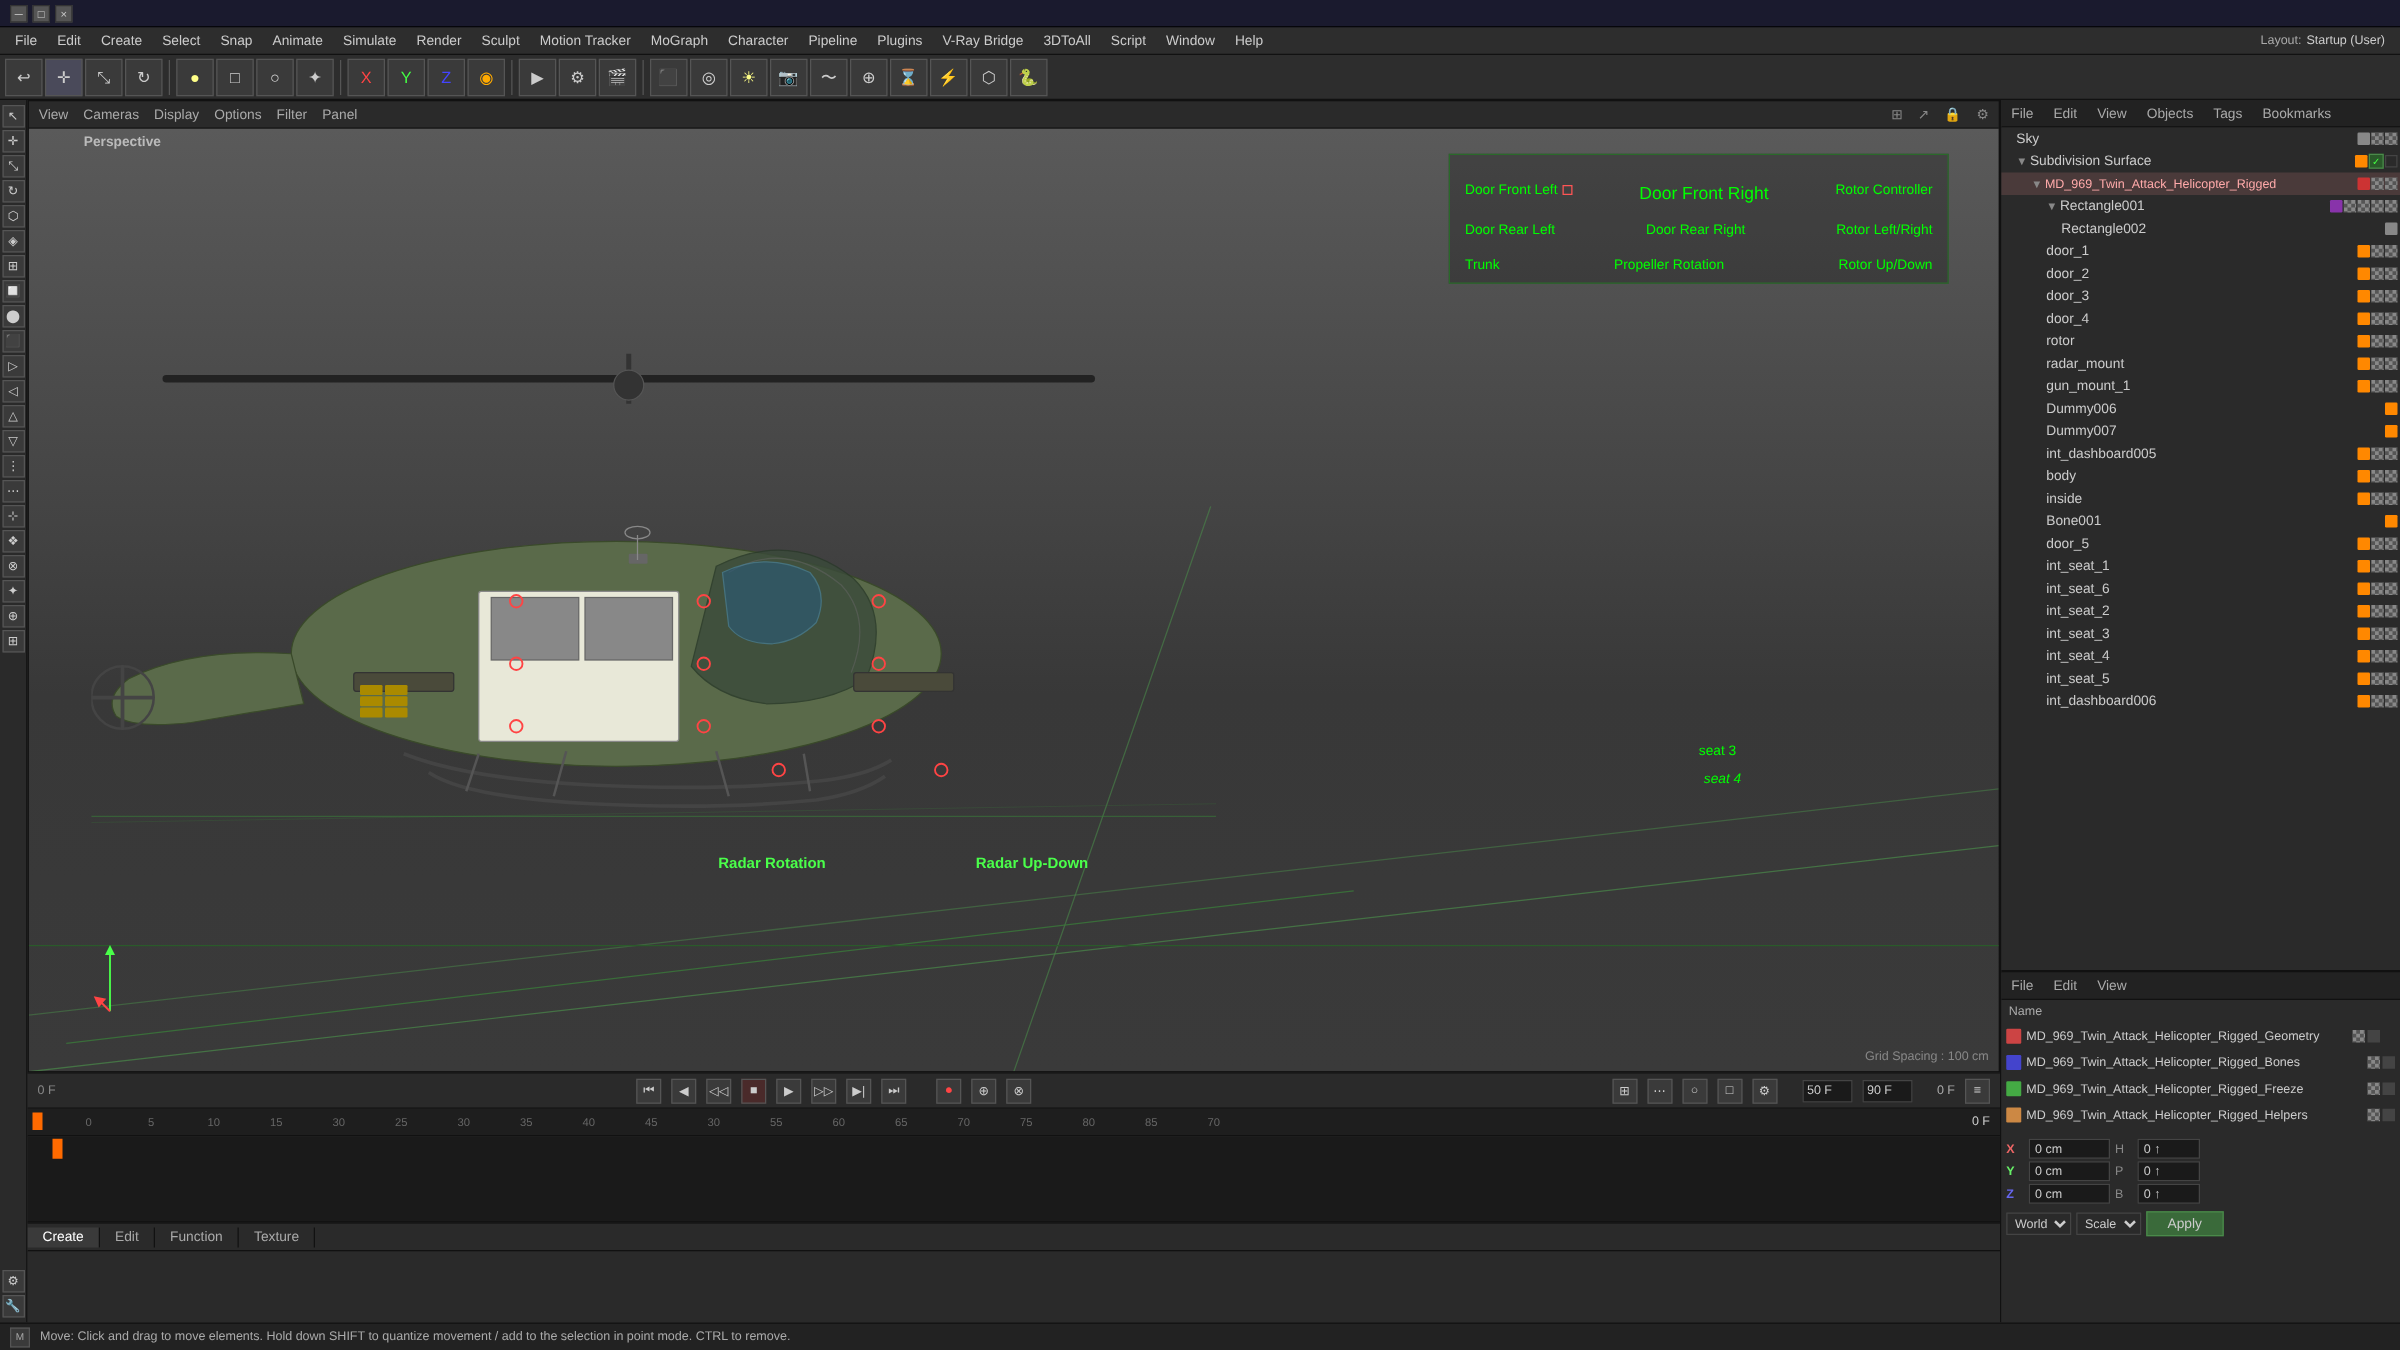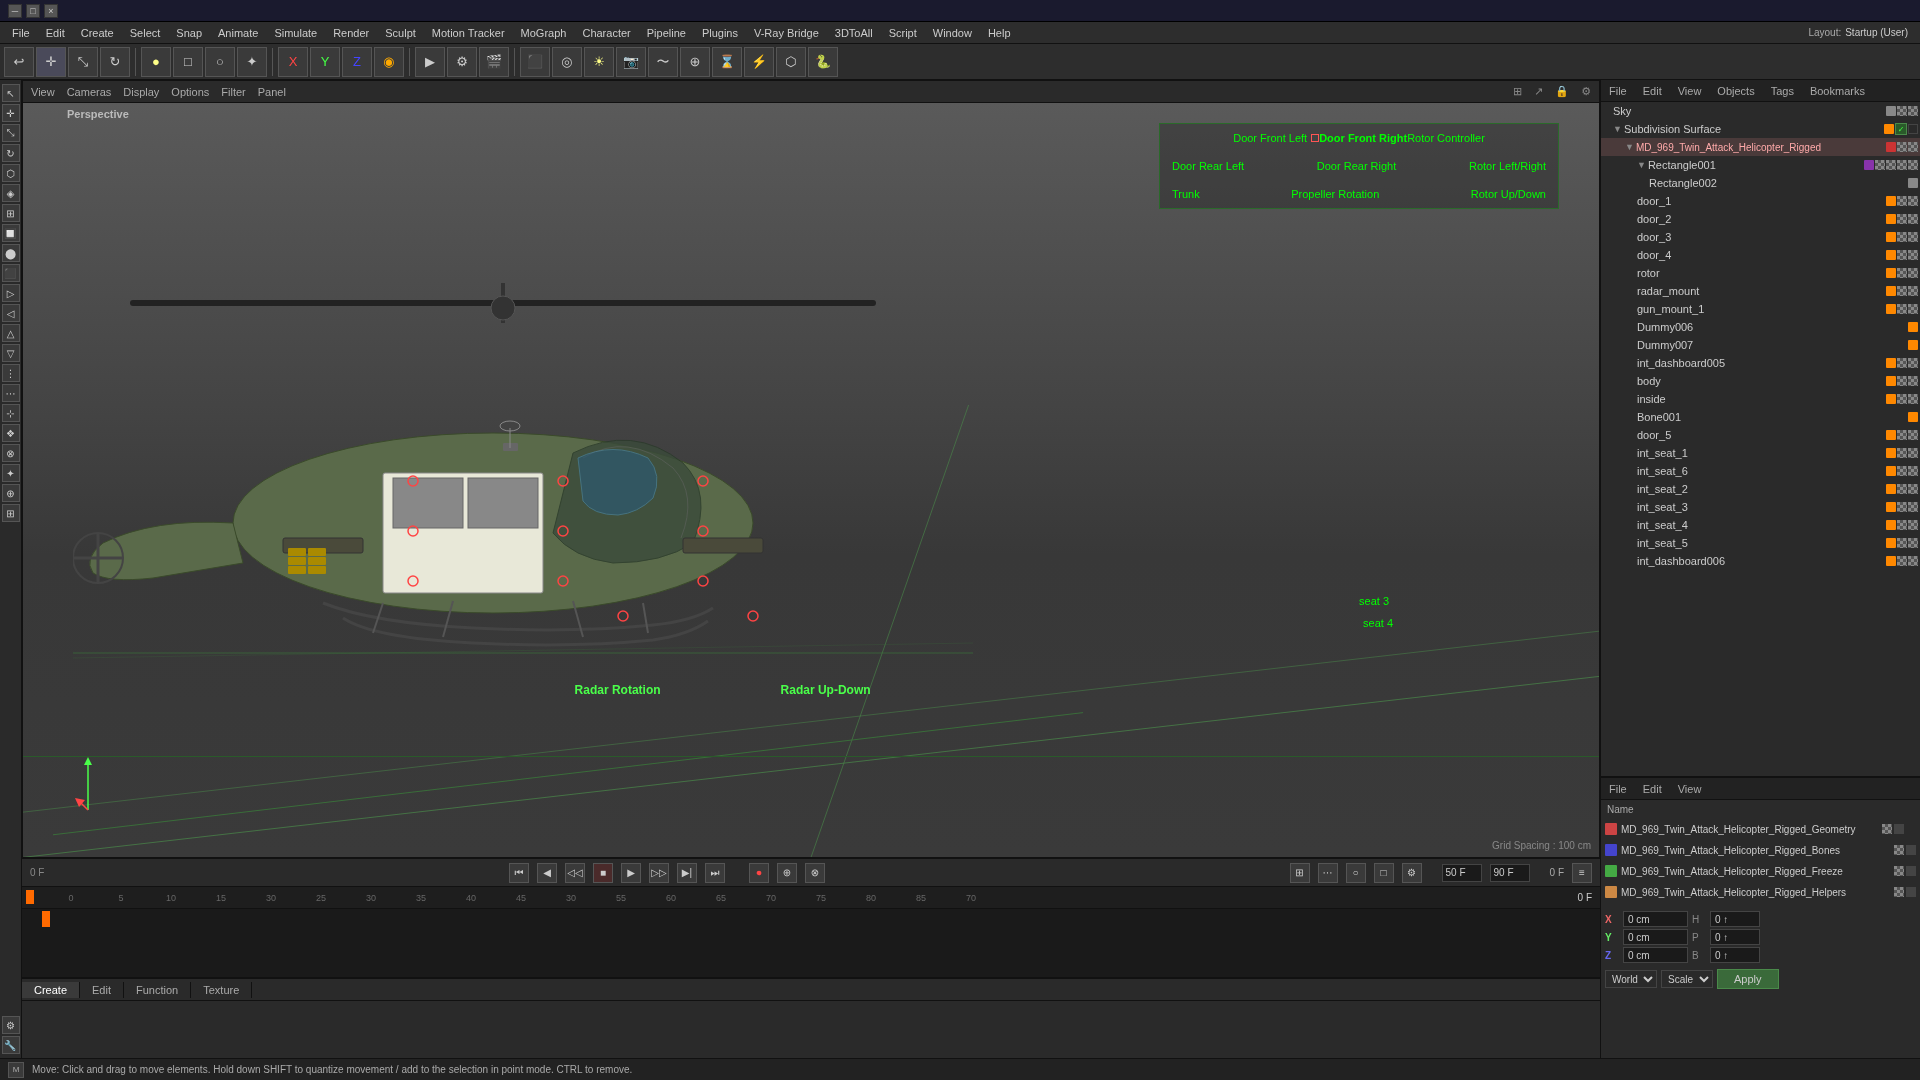--- a/index.html
+++ b/index.html
@@ -503,29 +503,29 @@
           <svg style="position:absolute; bottom:0; left:0; width:100%; height:60%; pointer-events:none; z-index:1;">
 
             <line x1="0" y1="100%" x2="100%" y2="60%" stroke="#4a8a4a" stroke-width="1" opacity="0.7"></line>
             <line x1="0" y1="90%" x2="100%" y2="50%" stroke="#4a8a4a" stroke-width="1" opacity="0.5"></line>
             <line x1="50%" y1="100%" x2="60%" y2="0%" stroke="#4a8a4a" stroke-width="1" opacity="0.6"></line>
 
             <line x1="30" y1="95%" x2="1060" y2="68%" stroke="#3a7a3a" stroke-width="1" opacity="0.8"></line>
           </svg>
 
           <div style="position:absolute; top:20px; right:40px; border:1px solid #2a6a2a; padding:8px 12px; background:rgba(0,0,0,0.25); z-index:10; width:400px;">
-            <div style="display:flex; justify-content:center; margin-bottom:16px;">
+            <div style="display:flex; justify-content:space-between; margin-bottom:16px;margin-top:14px;">
               <div style="text-align:center;">
                 <div style="position:relative; display:inline-flex; align-items:center; gap:4px;">
                   <span style="color:#0f0; font-size:11px;">Door Front Left</span>
                   <div style="width:8px;height:8px;border:1px solid #f55;border-radius:50;background:none;"></div>
                 </div>
               </div>
               <div style="text-align:center;">
-                <span style="color:#0f0; font-size:11px;font-weight:bold;">Door Front Right</span>
+                <span style="color:#0f0; font-size:14px;">Door Front Right</span>
               </div>
               <div style="text-align:center;">
                 <span style="color:#0f0; font-size:11px;">Rotor Controller</span>
               </div>
             </div>
             <div style="display:flex; justify-content:space-between; margin-bottom:16px;">
               <div style="text-align:center;">
                 <span style="color:#0f0; font-size:11px;">Door Rear Left</span>
               </div>
               <div style="text-align:center;">
@@ -624,21 +624,21 @@
               <polygon points="15,2 11,10 19,10" fill="#4aff4a"></polygon>
               <line x1="15" y1="55" x2="5" y2="45" stroke="#f44" stroke-width="1.5"></line>
               <polygon points="2,43 6,52 12,45" fill="#f44"></polygon>
             </svg>
           </div>
 
           <div id="grid-spacing" style="position:absolute; bottom:6px; right:8px; color:#888; font-size:10px; z-index:10;">Grid Spacing : 100 cm</div>
 
           <div style="position:absolute; bottom:250px; right:210px; color:#0f0; font-size:11px; z-index:10;">seat 3</div>
 
-          <div style="position:absolute; bottom:228px; right:206px; color:#0f0; font-size:11px; z-index:10;">seat 4</div>
+          <div style="position:absolute; bottom:228px; right:206px; color:#0f0; font-size:11px; z-index:10;font-style:italic;">seat 4</div>
 
         </div>
       </div>
 
       <div style="height:200px; display:flex; flex-direction:column; border-top:1px solid #111;">
 
         <div id="timeline-controls">
           <span style="color:#888; font-size:10px;">0 F</span>
           <div style="flex:1"></div>
           <div class="playback-btn">⏮</div>

